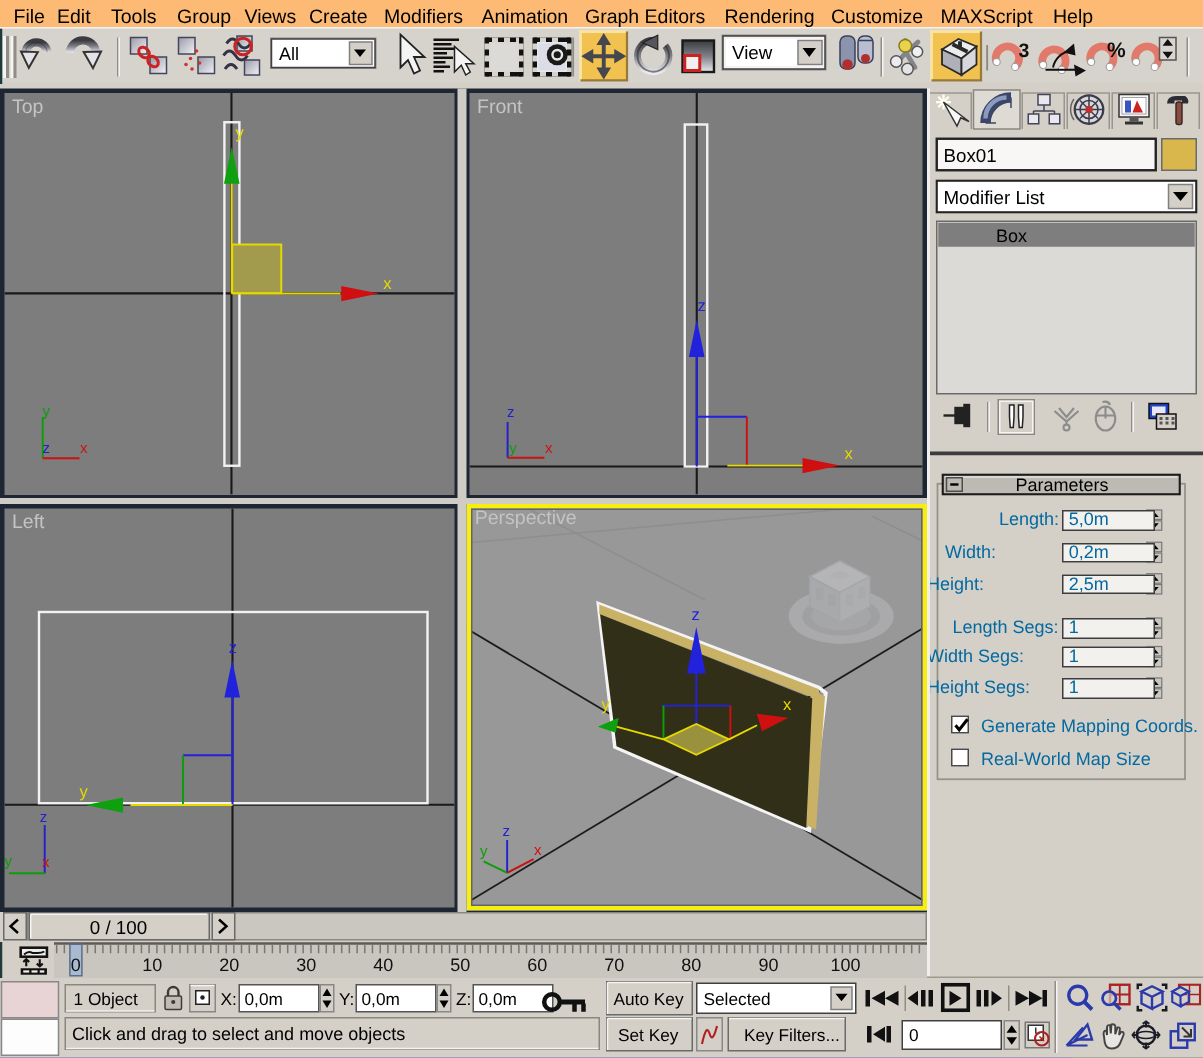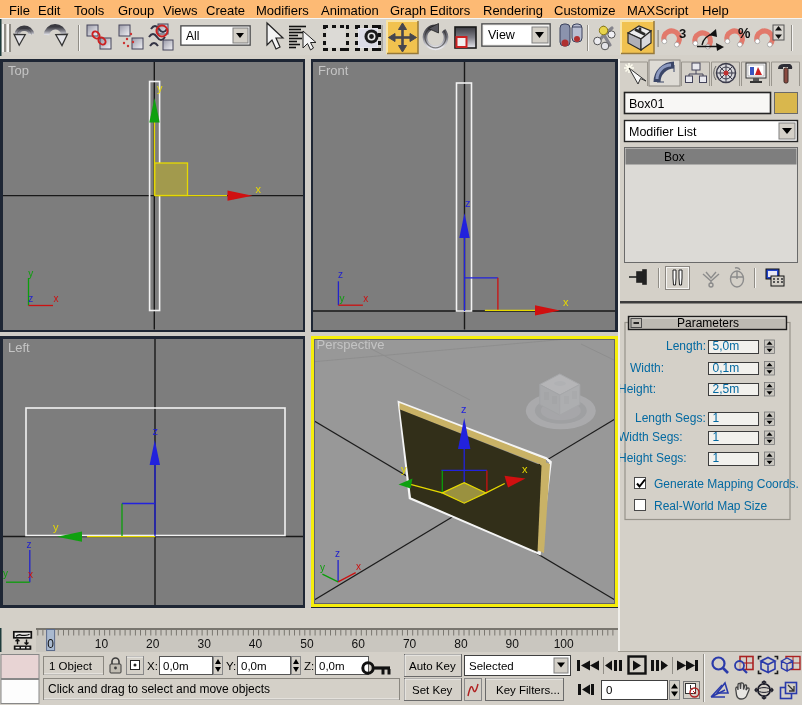--- a/index.html
+++ b/index.html
@@ -18,21 +18,21 @@
 #vparea { left:0; top:59px; width:618px; height:549px; background:#1e2634; }
 .vp { position:absolute; background:#7d7d7d; }
 #splitv { position:absolute; left:305px; top:0px; width:6px; height:549px; background:#cfccc6; }
 #splith { position:absolute; left:0px; top:272.5px; width:618px; height:4.5px; background:#cfccc6; }
 
 #cmdpanel { left:618px; top:59px; width:184px; height:589px; background:#d4d0c8; }
 
 #timeslider { left:0; top:608px; width:618px; height:20px; background:#d4d0c8; }
 #trackbar { left:0; top:628px; width:618px; height:24px; background:#d4d0c8; }
 #statusbar { left:0; top:652px; width:714px; height:53px; background:#8b5cf6;text-align:center; }
-.pfield { position:absolute; left:89.5px; width:51px; height:13.5px; background:#f2f1ed;
+.pfield { position:absolute; left:89.5px; width:62px; height:13.5px; background:#f2f1ed;
   border:1px solid #3c3c3c; font-size:12px; line-height:11.5px; padding:0 0 0 4px; }
 
 </style>
 </head>
 <body>
 <div id="root">
   <div id="menubar" class="abs">
     <span style="left:9px">File</span>
       <span style="left:38px">Edit</span>
     <span style="left:74px">Tools</span>
@@ -529,38 +529,52 @@
       <use href="#spindef" y="393"></use>
     </svg>
     <div class="abs" style="left:0;top:0;width:184px;height:589px;font-size:12px;color:#0369a1;white-space:nowrap">
       <span class="abs" style="left:0;width:88px;top:280px;text-align:right">Length:</span>
       <span class="abs" style="left:12px;width:88px;top:301.5px;text-align:left">Width:</span>
       <span class="abs" style="left:0;width:88px;top:322.5px;text-align:left">Height:</span>
       <span class="abs" style="left:17px;width:88px;top:352px;">Length Segs:</span>
       <span class="abs" style="left:0;width:88px;top:371px;text-align:left">Width Segs:</span>
       <span class="abs" style="left:0;width:88px;top:392px;text-align:left">Height Segs:</span>
       <div class="pfield" style="top:281px">5,0m</div>
-      <div class="pfield" style="top:302.5px">0,1m</div>
+      <div class="pfield" style="top:302.5px">0,2m</div>
       <div class="pfield" style="top:323.5px">2,5m</div>
       <div class="pfield" style="top:353px">1</div>
       <div class="pfield" style="top:372px">1</div>
       <div class="pfield" style="top:393px">1</div>
       <div class="abs" style="left:16px;top:418.3px;width:12px;height:12px;background:#fff;border:1px solid #494949">
         <svg width="12" height="12">
             <path d="M 2 5.5 L 4.5 8.5 L 10 1.5" fill="none" stroke="#000" stroke-width="2"></path>
           </svg>
       </div>
       <span class="abs" style="left:36px;top:417.5px">Generate Mapping Coords.</span>
       <div class="abs" style="left:16px;top:440.1px;width:12px;height:12px;background:#fff;border:1px solid #494949"></div>
       <span class="abs" style="left:36px;top:439.5px">Real-World Map Size</span>
     </div>
   </div>
   <div class="abs" style="left:618px;top:59px;width:1.5px;height:592px;background:#f0efeb"></div>
   <div class="abs" style="left:618px;top:650.5px;width:184px;height:1.2px;background:#9c998f"></div>
   <div class="abs" style="left:618px;top:651.7px;width:184px;height:1.3px;background:#e8e6e2"></div>
+  <div id="timeslider" class="abs">
+    <svg width="618" height="20">
+      <rect x="0" y="0" width="618" height="20" fill="#d4d0c8"></rect>
+      <rect x="18.5" y="0.5" width="599" height="18" fill="#cac7c0" stroke="#8a8780"></rect>
+      <rect x="2.5" y="0.5" width="15" height="18" fill="#d4d0c8" stroke="#6a6a6a"></rect>
+      <path d="M 12 5 L 7 9.5 L 12 14" fill="none" stroke="#000" stroke-width="1.6"></path>
+      <rect x="19.5" y="0.5" width="120" height="18" fill="#d4d0c8" stroke="#6a6a6a"></rect>
+      <line x1="20.5" y1="1.5" x2="138" y2="1.5" stroke="#f4f3f1"></line>
+      <line x1="20.5" y1="1.5" x2="20.5" y2="17.5" stroke="#f4f3f1"></line>
+      <text x="79" y="14.5" font-size="12.5" fill="#000" text-anchor="middle">0 / 100</text>
+      <rect x="141.5" y="0.5" width="15" height="18" fill="#d4d0c8" stroke="#6a6a6a"></rect>
+      <path d="M 146 5 L 151 9.5 L 146 14" fill="none" stroke="#000" stroke-width="1.6"></path>
+    </svg>
+  </div>
   <div id="trackbar" class="abs">
     <svg width="618" height="24">
       <rect x="0" y="0" width="618" height="24" fill="#d4d0c8"></rect>
       <rect x="36" y="0" width="582" height="24" fill="#c9c6bf"></rect>
       <line x1="36" y1="1" x2="618" y2="1" stroke="#5e5b55" stroke-width="1.6"></line>
       <g id="ticks" stroke="#7a7770" stroke-width="1">
           <line x1="37.8" y1="1.5" x2="37.8" y2="7.5"></line>
           <line x1="42.9" y1="1.5" x2="42.9" y2="7.5"></line>
           <line x1="48.1" y1="1.5" x2="48.1" y2="7.5"></line>
           <line x1="53.2" y1="1.5" x2="53.2" y2="7.5"></line>

